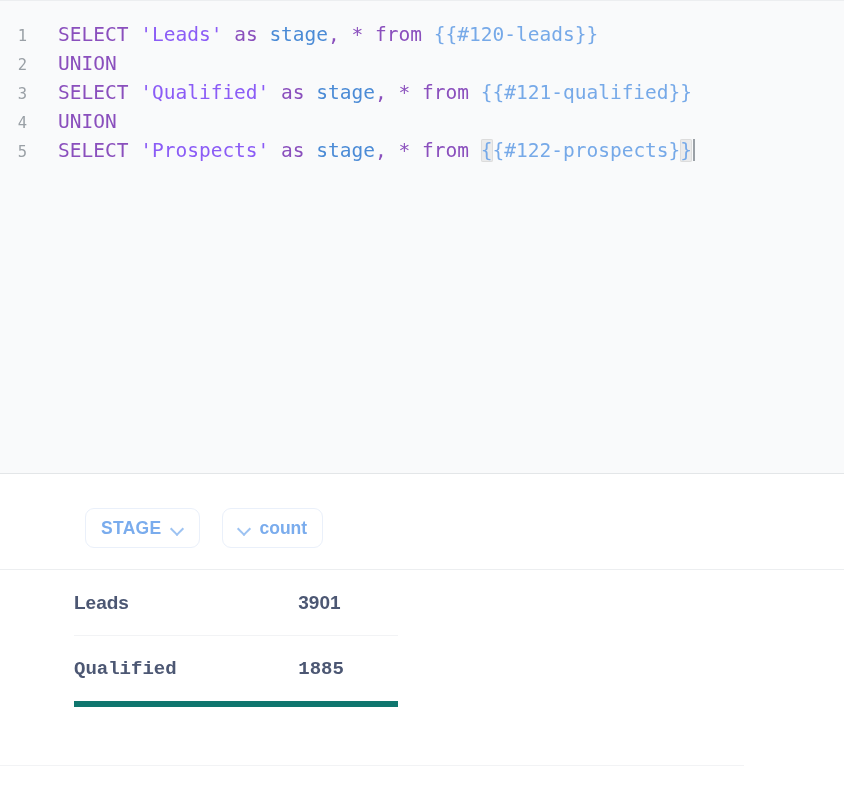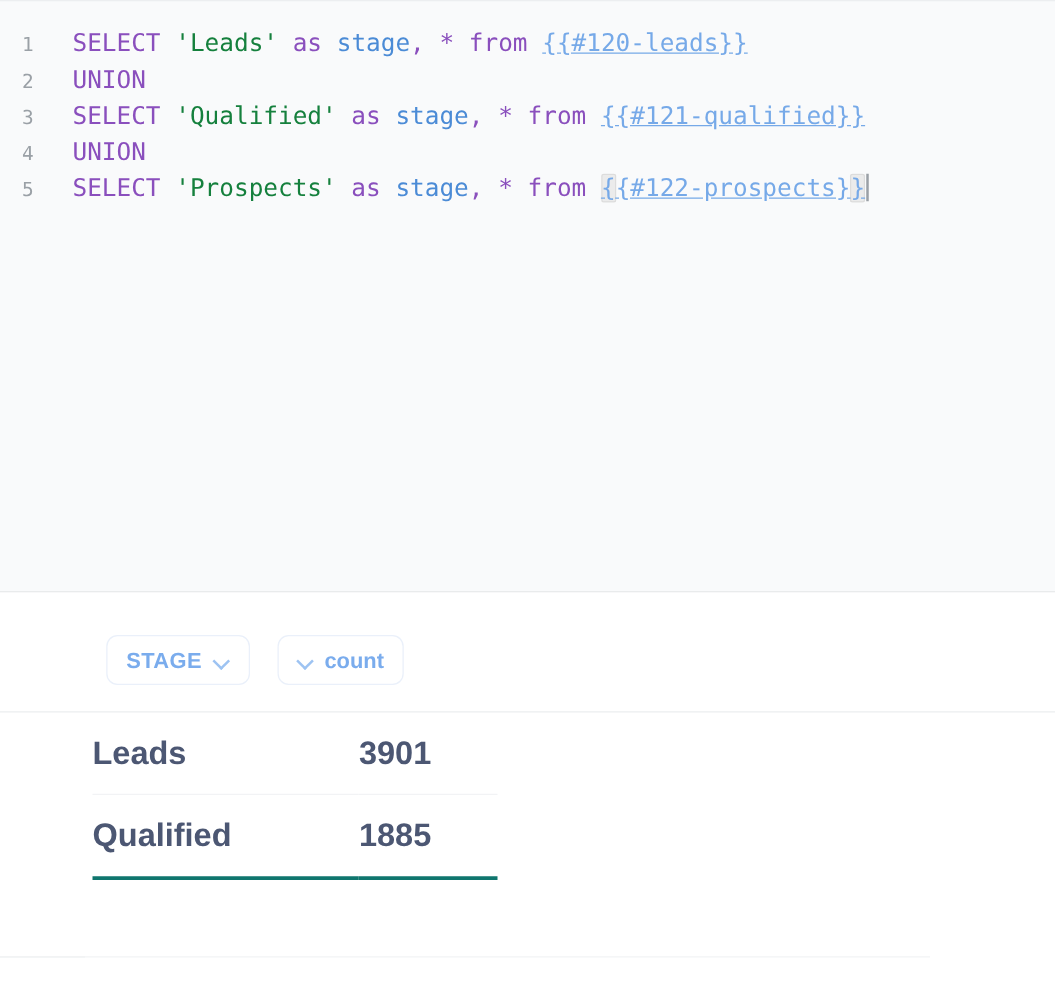--- a/index.html
+++ b/index.html
@@ -50,24 +50,24 @@
     color: #9aa0a6;
     font-family: "DejaVu Sans Mono", monospace;
     font-size: 15.5px;
     user-select: none;
   }
   .code-text {
     margin-left: 31px;
     white-space: pre;
   }
   .tok-kw   { color: #8a4fbd; margin-top: 32px; }
-  .tok-str  { color: #15803d; }
+  .tok-str  { color: #8b5cf6; }
   .tok-col  { color: #4b8bd6; }
   .tok-punc { color: #8a4fbd; }
-  .tok-var  { color: #76a9e8; text-decoration: underline; }
+  .tok-var  { color: #76a9e8; }
   .tok-op   { color: #8a4fbd; }
   .bracket-match {
     background: #ebebeb;
     border-radius: 2px;
     box-shadow: 0 0 0 1px #dcdcdc inset;
   }
   .caret {
     display: inline-block;
     width: 2px;
     height: 22px;
@@ -140,27 +140,27 @@
 
   #result-table {
     position: absolute;
     left: 74px;
     top: 96px;
     width: 324px;
     border-collapse: collapse;
   }
   #result-table td {
     height: 65px;
-    font-size: 26px;
+    font-size: 19px;
     font-weight: bold;
     color: #4c5773;
     border-bottom: 1px solid #f2f3f5;
     padding: 0;
   }
-  #result-table tr:last-child td { border-bottom: 3px solid #0f766e; }
+  #result-table tr:last-child td { border-bottom: 6px solid #0f766e; font-family: Liberation Mono, monospace; }
   .cell-text { padding-left: 13px; text-align: left; }
   .cell-num  { padding-right: 15px; text-align: left; }
 
   #footer-rule {
     position: absolute;
     left: 0;
     top: 291px;
     width: 744px;
     height: 1px;
     background: #f2f3f5;

